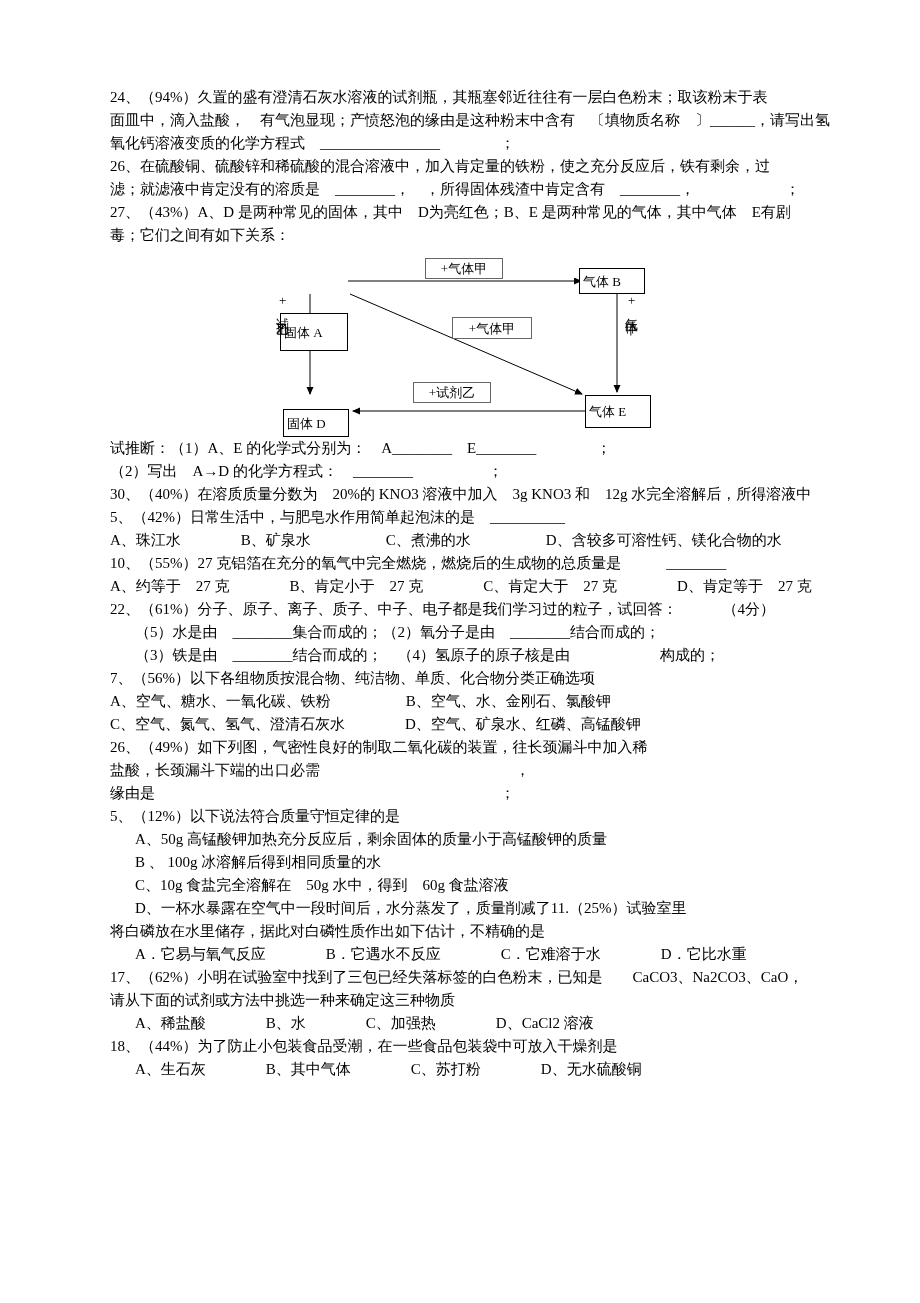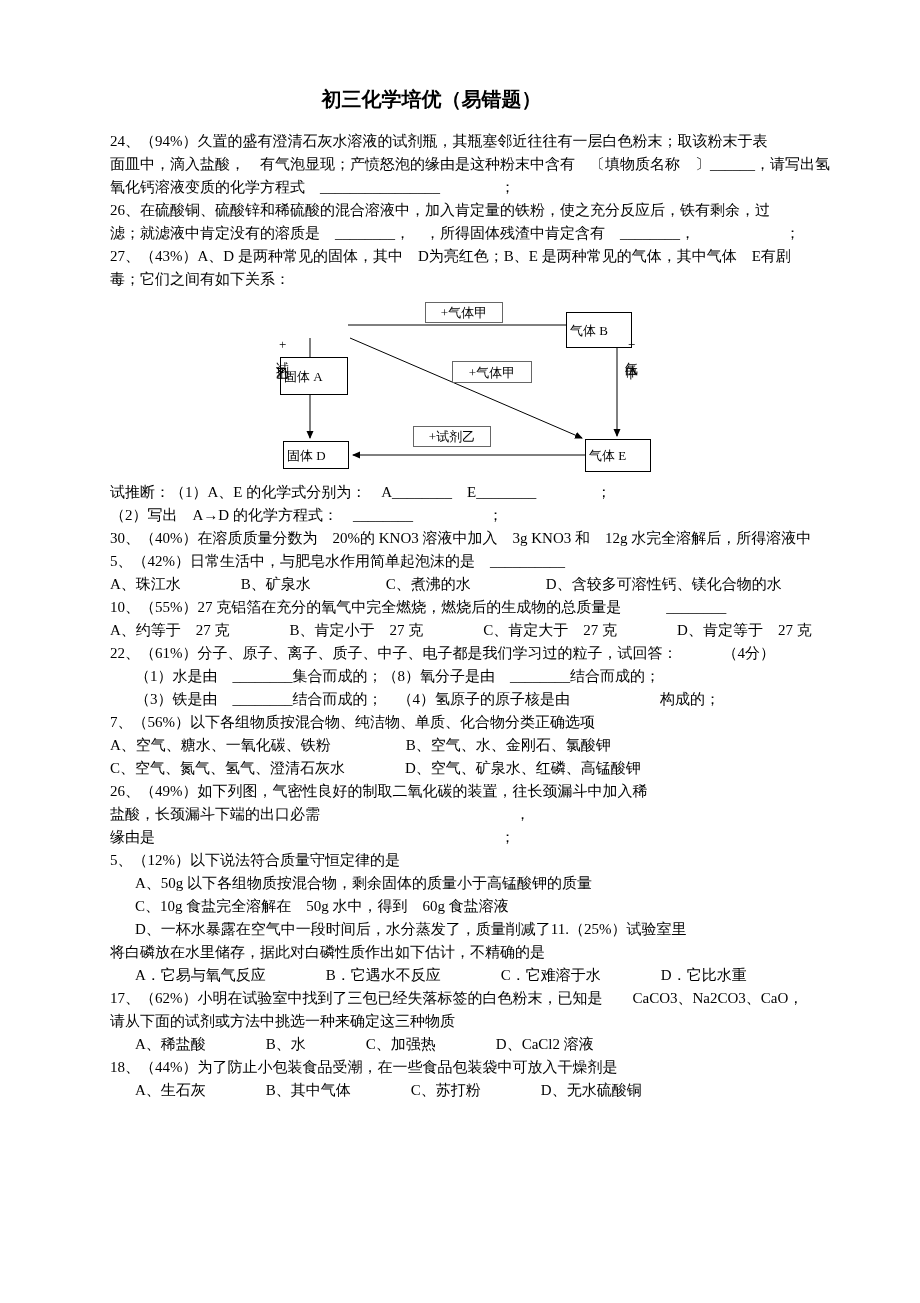--- a/index.html
+++ b/index.html
@@ -55,21 +55,20 @@
     writing-mode:vertical-rl;
     letter-spacing:3px;
     line-height:1;
   }
 </style>
 </head>
 <body>
 
 <div class="page">
 
-  <div class="title">初三化学培优（易错题）</div>
 
   <div class="content">
     <div class="line">24、（94%）久置的盛有澄清石灰水溶液的试剂瓶，其瓶塞邻近往往有一层白色粉末；取该粉末于表</div>
     <div class="line">面皿中，滴入盐酸，　有气泡显现；产愤怒泡的缘由是这种粉末中含有　〔填物质名称　〕______，请写出氢</div>
     <div class="line">氧化钙溶液变质的化学方程式　________________　　　　；</div>
     <div class="line">26、在硫酸铜、硫酸锌和稀硫酸的混合溶液中，加入肯定量的铁粉，使之充分反应后，铁有剩余，过</div>
     <div class="line">滤；就滤液中肯定没有的溶质是　________，　，所得固体残渣中肯定含有　________，　　　　　　；</div>
     <div class="line">27、（43%）A、D 是两种常见的固体，其中　D为亮红色；B、E 是两种常见的气体，其中气体　E有剧</div>
     <div class="line">毒；它们之间有如下关系：</div>
 
@@ -81,50 +80,51 @@
           </marker>
         </defs>
         <line x1="78" y1="30" x2="311" y2="30" stroke="#000" stroke-width="1" marker-end="url(#arw)"></line>
         <line x1="40" y1="43" x2="40" y2="143" stroke="#000" stroke-width="1" marker-end="url(#arw)"></line>
         <line x1="347" y1="43" x2="347" y2="141" stroke="#000" stroke-width="1" marker-end="url(#arw)"></line>
         <line x1="80" y1="43" x2="312" y2="143" stroke="#000" stroke-width="1" marker-end="url(#arw)"></line>
         <line x1="315" y1="160" x2="83" y2="160" stroke="#000" stroke-width="1" marker-end="url(#arw)"></line>
       </svg>
 
       <div class="dbox" style="left:10px;  top:17px;  width:68px; height:38px;margin-top:45px;">固体 A</div>
-      <div class="dbox" style="left:296px; top:17px;  width:66px; height:36px;">气体 B</div>
-      <div class="dbox" style="left:13px;  top:146px; width:66px; height:28px;">固体 D</div>
+      <div class="dbox" style="left:309px; top:17px;  width:66px; height:26px;">气体 B</div>
+      <div class="dbox" style="left:13px;  top:158px; width:66px; height:28px;">固体 D</div>
       <div class="dbox" style="left:315px; top:144px; width:66px; height:33px;text-align:center;">气体 E</div>
 
       <div class="dlabel" style="left:155px; top:7px;   width:78px; height:21px;">+气体甲</div>
       <div class="dlabel" style="left:182px; top:66px;  width:80px; height:22px;">+气体甲</div>
       <div class="dlabel" style="left:143px; top:131px; width:78px; height:21px;">+试剂乙</div>
 
       <div class="dvert" style="left:6px;   top:46px; height:92px;">+试剂乙</div>
       <div class="dvert" style="left:355px; top:46px; height:92px;">+气体甲</div>
     </div>
 
     <div class="line">试推断：（1）A、E 的化学式分别为：　A________　E________　　　　；</div>
     <div class="line">（2）写出　A→D 的化学方程式：　________　　　　　；</div>
     <div class="line">30、（40%）在溶质质量分数为　20%的 KNO3 溶液中加入　3g KNO3 和　12g 水完全溶解后，所得溶液中</div>
     <div class="line">5、（42%）日常生活中，与肥皂水作用简单起泡沫的是　__________</div>
     <div class="line">A、珠江水　　　　B、矿泉水　　　　　C、煮沸的水　　　　　D、含较多可溶性钙、镁化合物的水</div>
     <div class="line">10、（55%）27 克铝箔在充分的氧气中完全燃烧，燃烧后的生成物的总质量是　　　________</div>
     <div class="line">A、约等于　27 克　　　　B、肯定小于　27 克　　　　C、肯定大于　27 克　　　　D、肯定等于　27 克</div>
     <div class="line">22、（61%）分子、原子、离子、质子、中子、电子都是我们学习过的粒子，试回答：　　　（4分）</div>
-    <div class="line indent">（1）水是由　________集合而成的；（8）氧分子是由　________结合而成的；</div>
+    <div class="line indent">（5）水是由　________集合而成的；（2）氧分子是由　________结合而成的；</div>
     <div class="line indent">（3）铁是由　________结合而成的；　（4）氢原子的原子核是由　　　　　　构成的；</div>
     <div class="line">7、（56%）以下各组物质按混合物、纯洁物、单质、化合物分类正确选项</div>
     <div class="line">A、空气、糖水、一氧化碳、铁粉　　　　　B、空气、水、金刚石、氯酸钾</div>
     <div class="line">C、空气、氮气、氢气、澄清石灰水　　　　D、空气、矿泉水、红磷、高锰酸钾</div>
     <div class="line">26、（49%）如下列图，气密性良好的制取二氧化碳的装置，往长颈漏斗中加入稀</div>
     <div class="line">盐酸，长颈漏斗下端的出口必需　　　　　　　　　　　　　，</div>
     <div class="line">缘由是　　　　　　　　　　　　　　　　　　　　　　　；</div>
     <div class="line">5、（12%）以下说法符合质量守恒定律的是</div>
-    <div class="line indent">A、50g 以下各组物质按混合物，剩余固体的质量小于高锰酸钾的质量</div>
+    <div class="line indent">A、50g 高锰酸钾加热充分反应后，剩余固体的质量小于高锰酸钾的质量</div>
+    <div class="line indent">B 、 100g 冰溶解后得到相同质量的水</div>
     <div class="line indent">C、10g 食盐完全溶解在　50g 水中，得到　60g 食盐溶液</div>
     <div class="line indent">D、一杯水暴露在空气中一段时间后，水分蒸发了，质量削减了11.（25%）试验室里</div>
     <div class="line">将白磷放在水里储存，据此对白磷性质作出如下估计，不精确的是</div>
     <div class="line indent">A．它易与氧气反应　　　　B．它遇水不反应　　　　C．它难溶于水　　　　D．它比水重</div>
     <div class="line">17、（62%）小明在试验室中找到了三包已经失落标签的白色粉末，已知是　　CaCO3、Na2CO3、CaO，</div>
     <div class="line">请从下面的试剂或方法中挑选一种来确定这三种物质</div>
     <div class="line indent">A、稀盐酸　　　　B、水　　　　C、加强热　　　　D、CaCl2 溶液</div>
     <div class="line">18、（44%）为了防止小包装食品受潮，在一些食品包装袋中可放入干燥剂是</div>
     <div class="line indent">A、生石灰　　　　B、其中气体　　　　C、苏打粉　　　　D、无水硫酸铜</div>
   </div>

